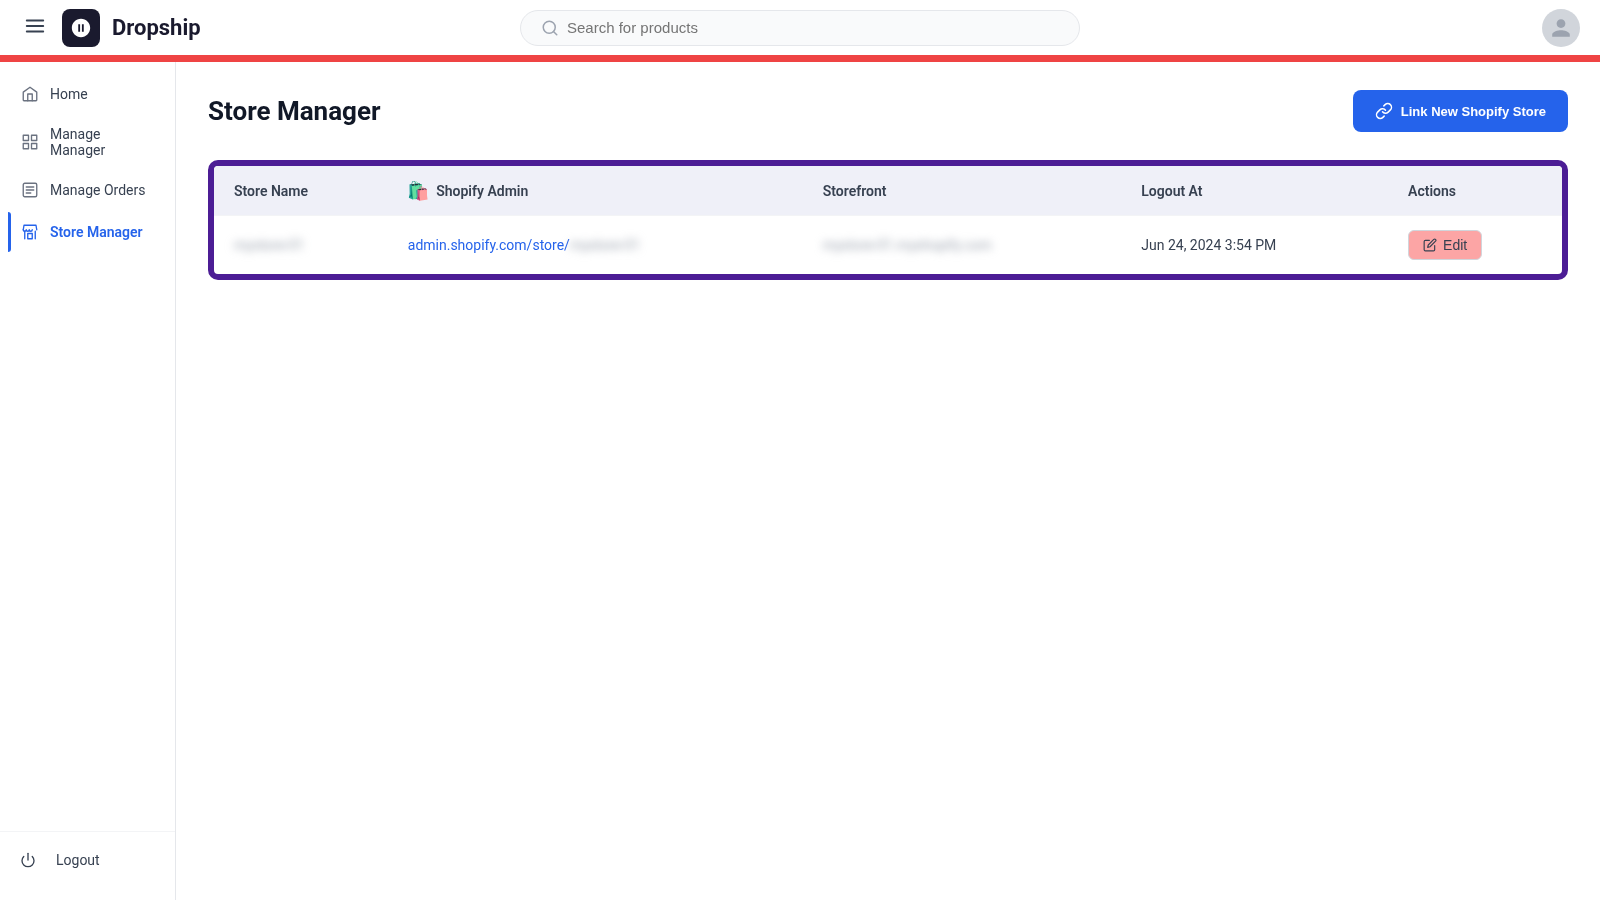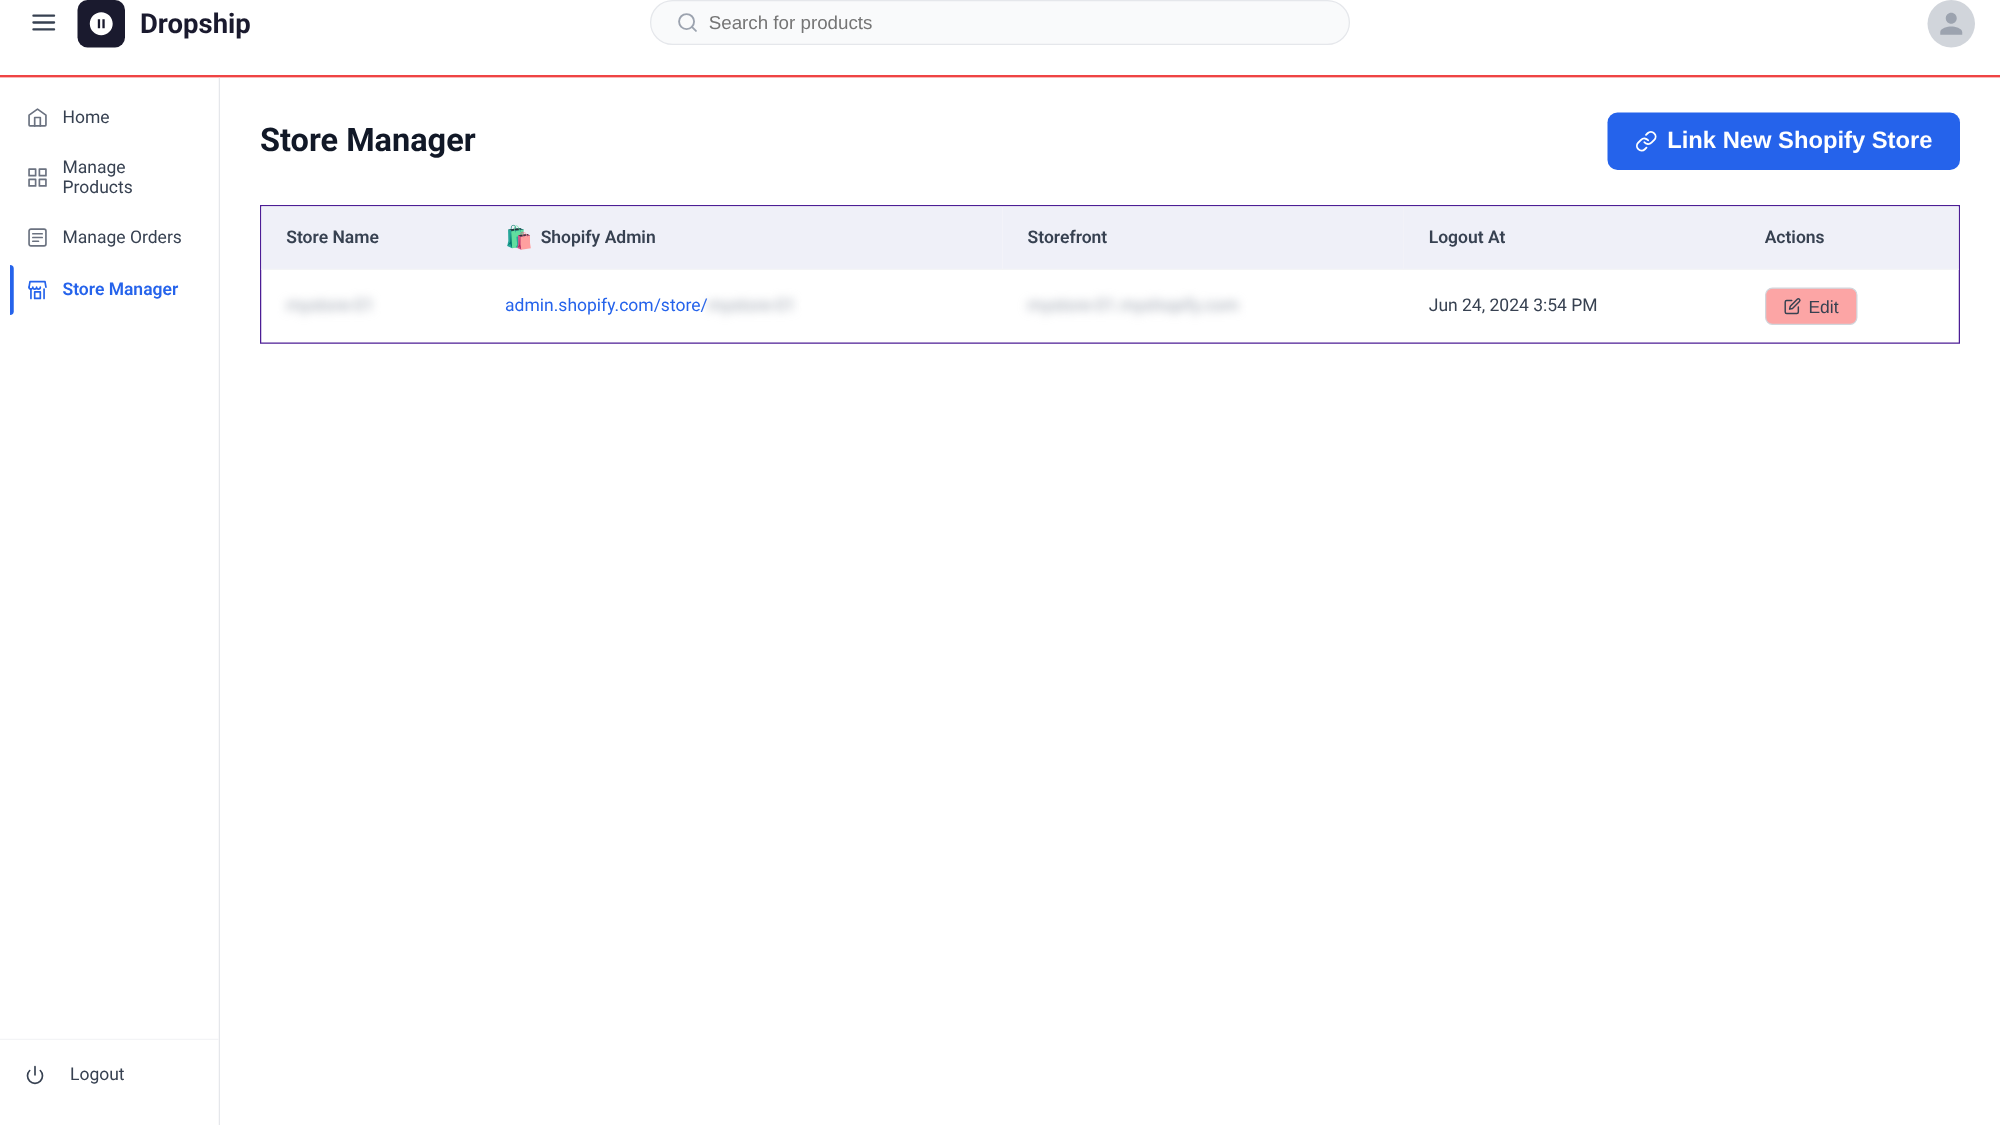--- a/index.html
+++ b/index.html
@@ -1,21 +1,21 @@
 <!DOCTYPE html>
 <html><head>
   <meta charset="utf-8">
   <style>
     * { box-sizing: border-box; margin: 0; padding: 0; }
     body { font-family: -apple-system, BlinkMacSystemFont, 'Segoe UI', Roboto, sans-serif; display: flex; flex-direction: column; height: 900px; width: 1600px; background: #fff; overflow: hidden; }
 
     
     .header {
-      display: flex; align-items: flex-start; justify-content: space-between;
-      height: 62px; padding: 0 20px; border-bottom: 2px solid #ef4444;
+      display: flex; align-items: center; justify-content: space-between;
+      height: 62px; padding: 0 20px; border-bottom: 7px solid #ef4444;
       background: #fff; flex-shrink: 0;
     }
     .header-left { display: flex; align-items: center; gap: 12px; min-width: 200px; }
     .logo-icon {
       width: 38px; height: 38px; background: #1a1a2e; border-radius: 8px;
       display: flex; align-items: center; justify-content: center; flex-shrink: 0;
     }
     .logo-text { font-size: 22px; font-weight: 700; color: #1a1a2e; }
     .header-center { flex: 1; display: flex; justify-content: center; }
     .search-bar {
@@ -66,25 +66,25 @@
 
     
     .main { flex: 1; background: #fff; padding: 28px 32px; overflow-y: auto; }
     .main-header {
       display: flex; align-items: center; justify-content: space-between; margin-bottom: 28px;
     }
     .page-title { font-size: 26px; font-weight: 700; color: #111827; }
     .link-store-btn {
       display: flex; align-items: center; gap: 8px;
       background: #2563eb; color: #fff; border: none; border-radius: 8px;
-      padding: 12px 22px; font-size: 19px; font-weight: 600; cursor: pointer;
-    }
-
-    
-    .table-container { border: 1px solid #4c1d95; border-radius: 0; overflow: hidden; }
+      padding: 12px 22px; font-size: 13px; font-weight: 600; cursor: pointer;
+    }
+
+    
+    .table-container { border: 6px solid #4c1d95; border-radius: 10px; overflow: hidden; }
     .table { width: 100%; border-collapse: collapse; }
     .table thead tr { background: #eff0f8; }
     .table th {
       padding: 14px 20px; text-align: left; font-size: 14px;
       font-weight: 600; color: #374151;
     }
     .table td {
       padding: 14px 20px; font-size: 14px; color: #374151;
       border-top: 1px solid #f3f4f6;
     }
@@ -155,21 +155,21 @@
 
       <div class="sidebar-item">
         <div class="sidebar-item-icon">
           <svg width="18" height="18" viewBox="0 0 24 24" fill="none" stroke="#6b7280" stroke-width="1.8" stroke-linecap="round" stroke-linejoin="round">
             <rect x="3" y="3" width="7" height="7"></rect>
               <rect x="14" y="3" width="7" height="7"></rect>
             <rect x="3" y="14" width="7" height="7"></rect>
               <rect x="14" y="14" width="7" height="7"></rect>
           </svg>
         </div>
-        <span>Manage Products</span>
+        <span>Manage Manager</span>
       </div>
 
       <div class="sidebar-item">
         <div class="sidebar-item-icon">
           <svg width="18" height="18" viewBox="0 0 24 24" fill="none" stroke="#6b7280" stroke-width="1.8" stroke-linecap="round" stroke-linejoin="round">
             <rect x="3" y="3" width="18" height="18" rx="2"></rect>
             <line x1="7" y1="8" x2="17" y2="8"></line>
             <line x1="7" y1="12" x2="17" y2="12"></line>
             <line x1="7" y1="16" x2="13" y2="16"></line>
           </svg>

